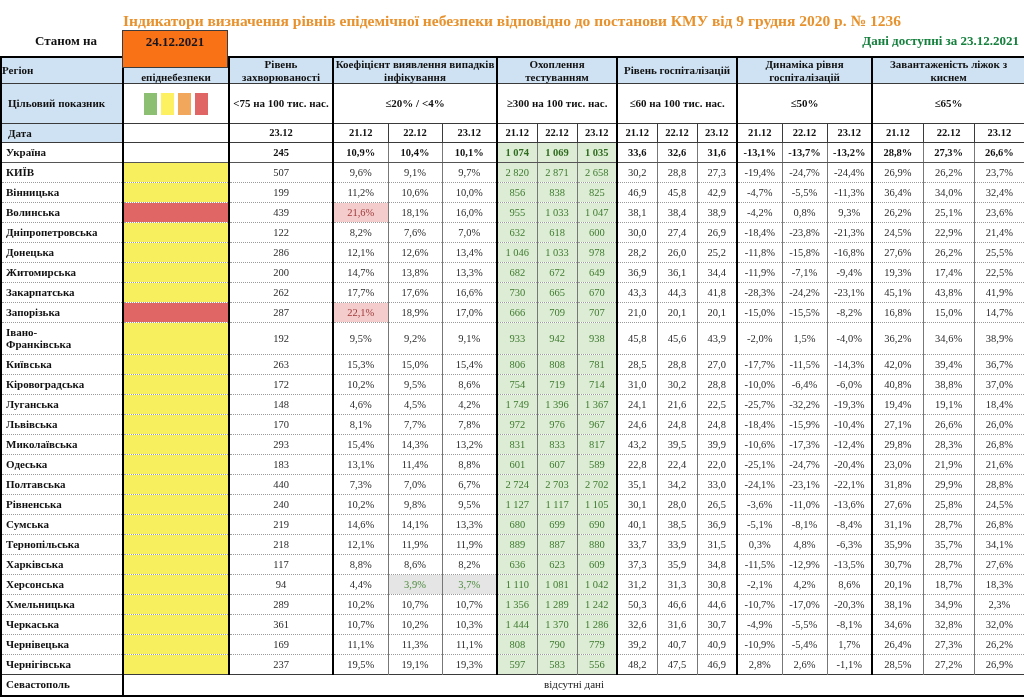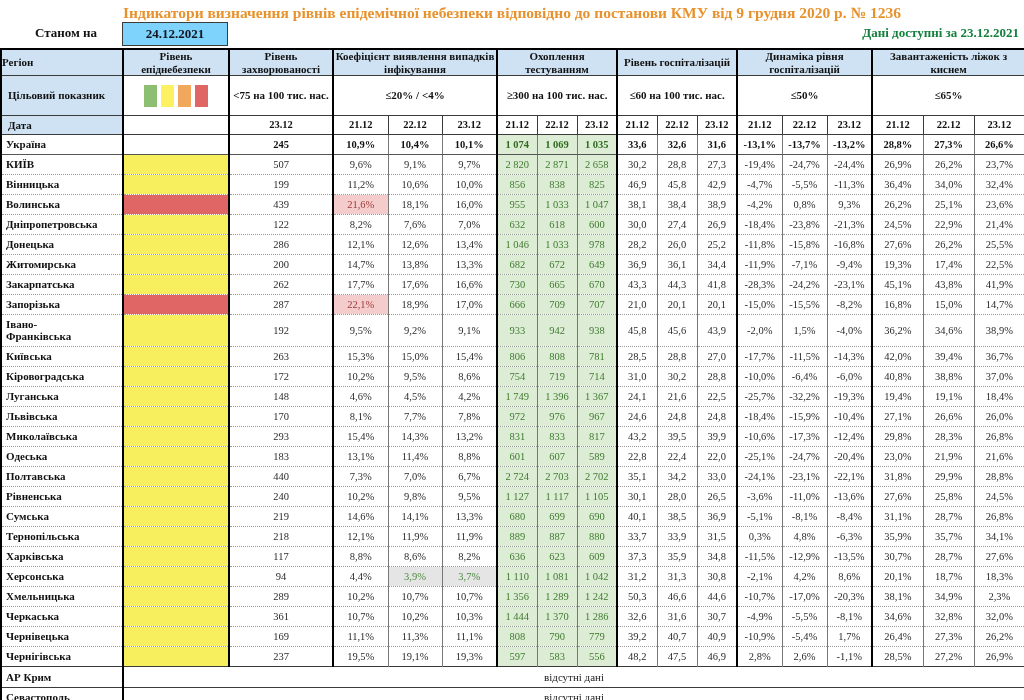--- a/index.html
+++ b/index.html
@@ -1,22 +1,22 @@
 <!DOCTYPE html>
 <html><head>
 <meta charset="utf-8">
 <style>
   * { margin:0; padding:0; box-sizing:border-box; }
   html,body { width:1024px; height:700px; background:#fff; font-family:"Liberation Serif", serif; }
   .page { position:relative; width:1024px; height:700px; overflow:hidden; }
-  .title { text-align:center; padding-top:4px; font-size:15.5px; font-weight:bold; color:#e8922e; }
+  .title { text-align:center; padding-top:12px; font-size:15.5px; font-weight:bold; color:#e8922e; }
   .topbar { position:relative; height:24px; margin-top:0; }
   .asof-label { position:absolute; left:35px; top:3px; font-size:13px; font-weight:bold; color:#111; }
-  .asof-box { position:absolute; left:122px; top:0; width:106px; height:24px; line-height:21px;
-              background:#7dd3fc; border:1.5px solid #3c3c3c; text-align:center;
+  .asof-box { position:absolute; left:122px; top:0; width:106px; height:38px; line-height:21px;
+              background:#f97316; border:1.5px solid #3c3c3c; text-align:center;
               font-size:13px; font-weight:bold; color:#15151f; }
   .avail { position:absolute; right:5px; top:3px; font-size:13px; font-weight:bold; color:#15803d; }
   table { border-collapse:collapse; table-layout:fixed; width:1024px; margin-top:2px;
           border:2px solid #000; }
   th, td { overflow:hidden; }
   thead th, thead td { background:#fff; border:1px solid #3a3a3a; font-size:11px; font-weight:bold;
           color:#111; text-align:center; vertical-align:middle; line-height:1.15; }
   thead tr.r1 th { background:#cfe2f3; height:26px; }
   thead tr.r2 { height:40px; }
   thead tr.r3 { height:19px; }
@@ -633,22 +633,18 @@
           <td class="sub">47,5</td>
           <td class="sub">46,9</td>
           <td class="gs">2,8%</td>
           <td class="sub">2,6%</td>
           <td class="sub">-1,1%</td>
           <td class="gs">28,5%</td>
           <td class="sub">27,2%</td>
           <td class="sub">26,9%</td>
         </tr>
         <tr class="nd">
-          <td class="region">АР Крим</td>
-          <td class="gs nodata" colspan="17">відсутні дані</td>
-        </tr>
-        <tr class="nd">
           <td class="region">Севастополь</td>
           <td class="gs nodata" colspan="17">відсутні дані</td>
         </tr>
       </tbody>
   </table>
 </div>
 
 </body></html>

